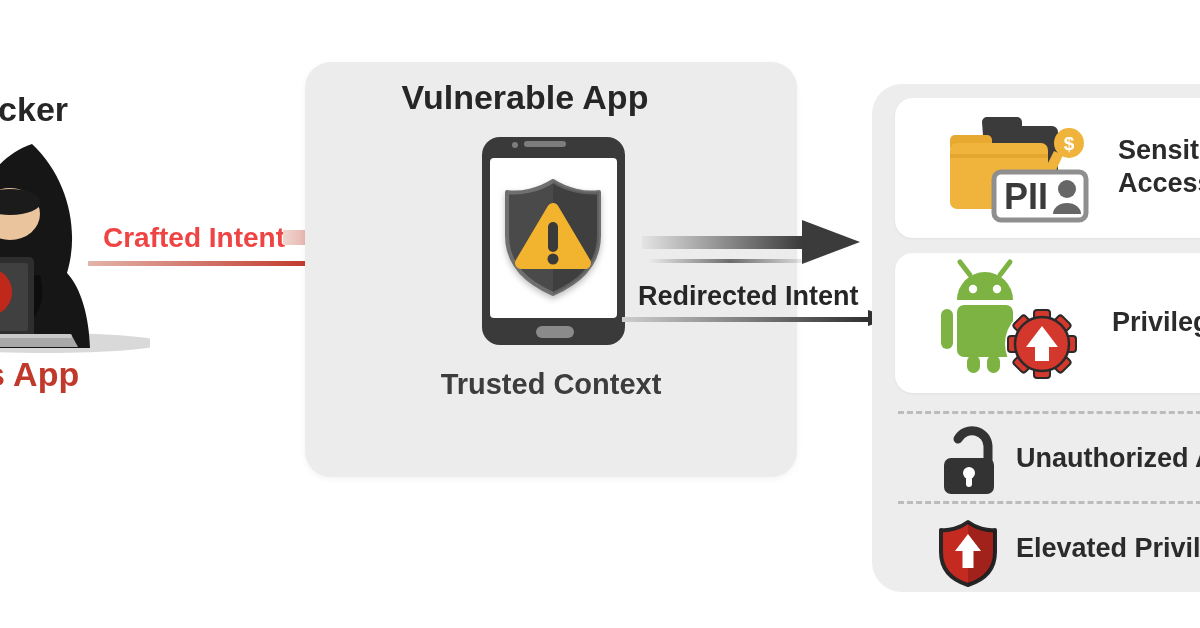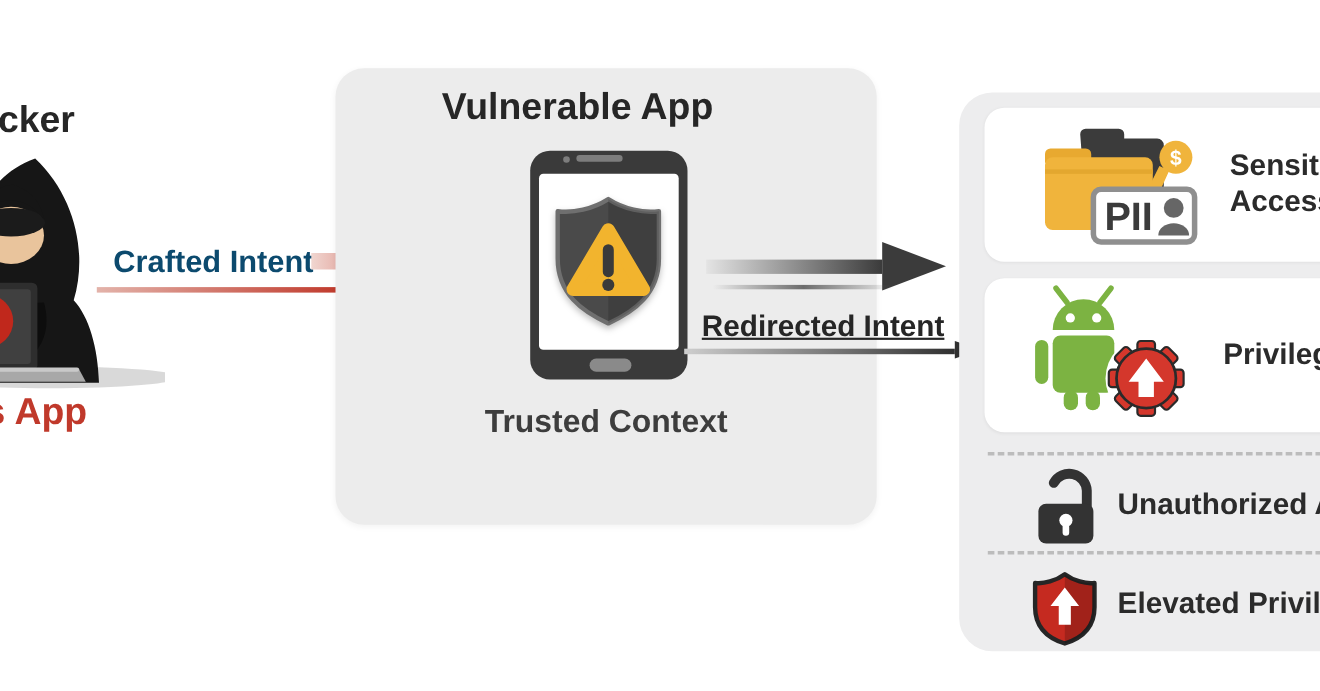--- a/index.html
+++ b/index.html
@@ -8,21 +8,21 @@
     overflow:hidden;font-family:"Liberation Sans",sans-serif;
   }
   .abs{position:absolute;}
   .nowrap{white-space:nowrap;}
 
   
   .attacker-label{left:-68px;top:90px;font-size:34px;font-weight:600;color:#262626;}
   .malicious-label{left:-150px;top:355px;font-size:34px;font-weight:700;color:#c0392b;}
 
   
-  .crafted-label{left:103px;top:222px;font-size:28px;font-weight:600;color:#0c4a6e;}
+  .crafted-label{left:103px;top:222px;font-size:28px;font-weight:600;color:#ef4444;}
   .red-thin-shaft{left:88px;top:261px;width:222px;height:4.5px;
     background:linear-gradient(90deg,#e3b3aa,#c0392b);}
   .red-thin-head{left:310px;top:254px;width:0;height:0;
     border-top:9px solid transparent;border-bottom:9px solid transparent;
     border-left:22px solid #c0392b;}
   .red-thick-shaft{left:283px;top:230px;width:118px;height:15px;
     background:linear-gradient(90deg,#f0d6d0,#c53026);}
   .red-thick-head{left:400px;top:214px;width:0;height:0;
     border-top:23px solid transparent;border-bottom:23px solid transparent;
     border-left:57px solid #c53026;}
@@ -42,21 +42,21 @@
     font-size:29px;font-weight:600;color:#3d3d3d;line-height:32px;}
 
   
   .dark-thick-shaft{left:642px;top:236px;width:160px;height:13px;
     background:linear-gradient(90deg,#e4e4e4,#3b3b3b);}
   .dark-thick-head{left:802px;top:220px;width:0;height:0;
     border-top:22px solid transparent;border-bottom:22px solid transparent;
     border-left:58px solid #3b3b3b;}
   .dark-underline{left:648px;top:259px;width:165px;height:3.5px;
     background:linear-gradient(90deg,rgba(120,120,120,0),rgba(85,85,85,.85),rgba(120,120,120,0));}
-  .redirected-label{left:638px;top:281px;font-size:27px;font-weight:600;color:#262626;text-decoration:underline;}
+  .redirected-label{left:638px;top:281px;font-size:27px;font-weight:600;color:#262626;}
   .dark-thin-shaft{left:622px;top:317px;width:246px;height:4.5px;
     background:linear-gradient(90deg,#cecece,#303030);}
   .dark-thin-head{left:868px;top:310px;width:0;height:0;
     border-top:8.5px solid transparent;border-bottom:8.5px solid transparent;
     border-left:24px solid #303030;}
 
   
   .outcome-panel{left:872px;top:84px;width:380px;height:508px;background:#ededee;border-radius:30px;}
   .outcome-card{left:895px;width:370px;height:140px;background:#ffffff;border-radius:18px;
     box-shadow:0 1px 3px rgba(0,0,0,0.05);}

